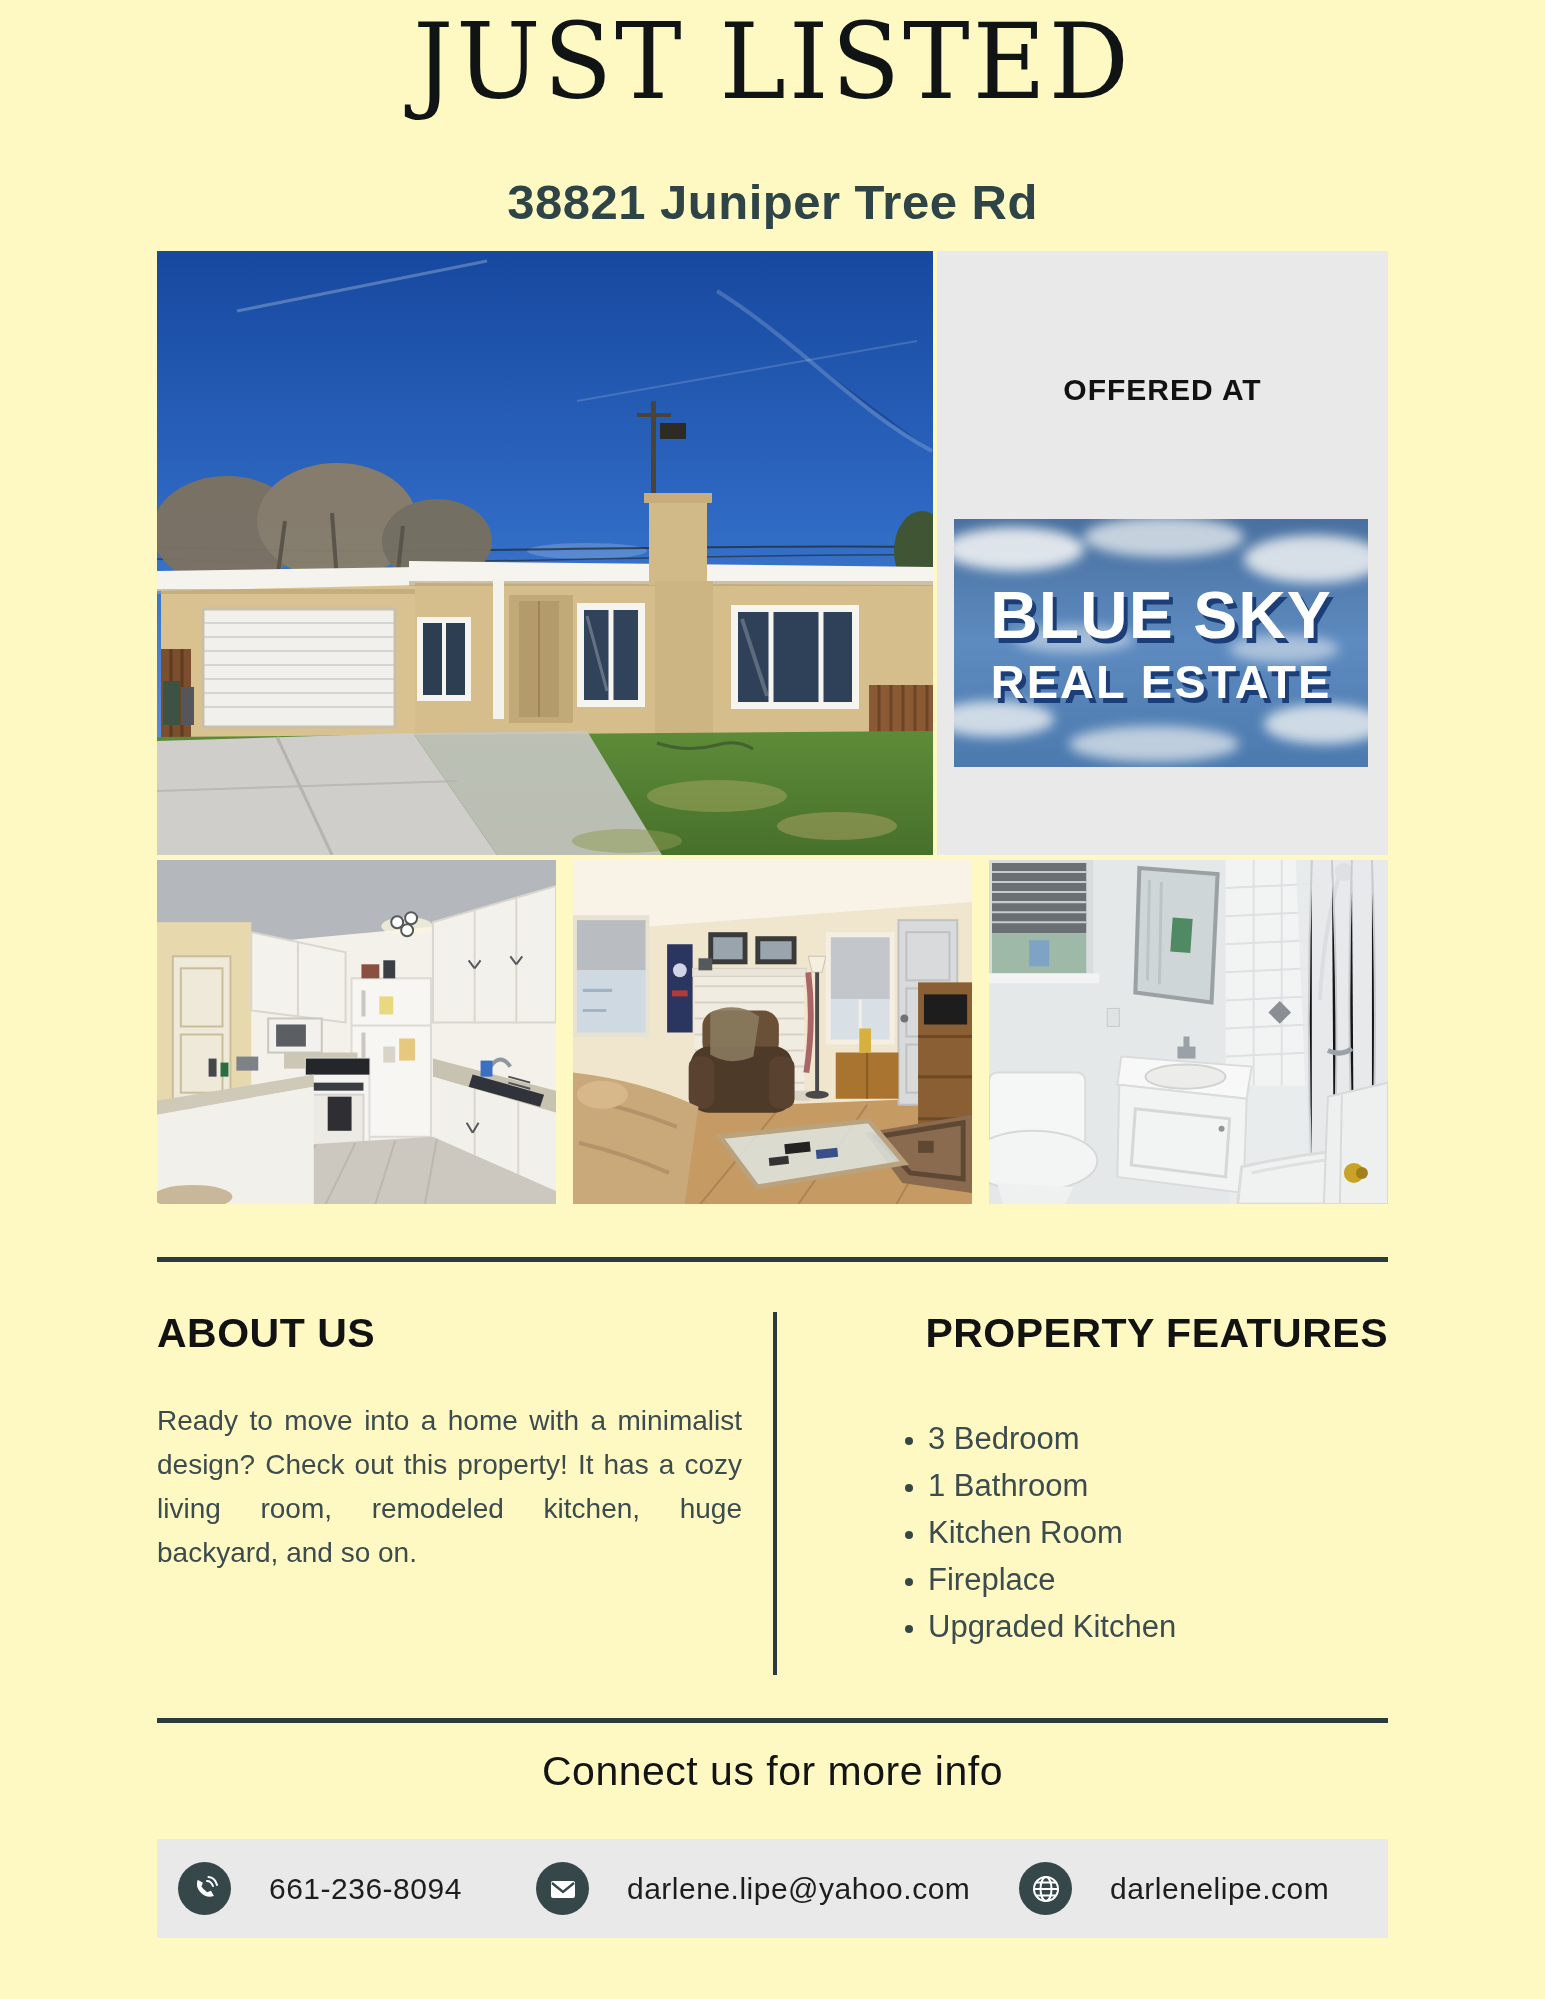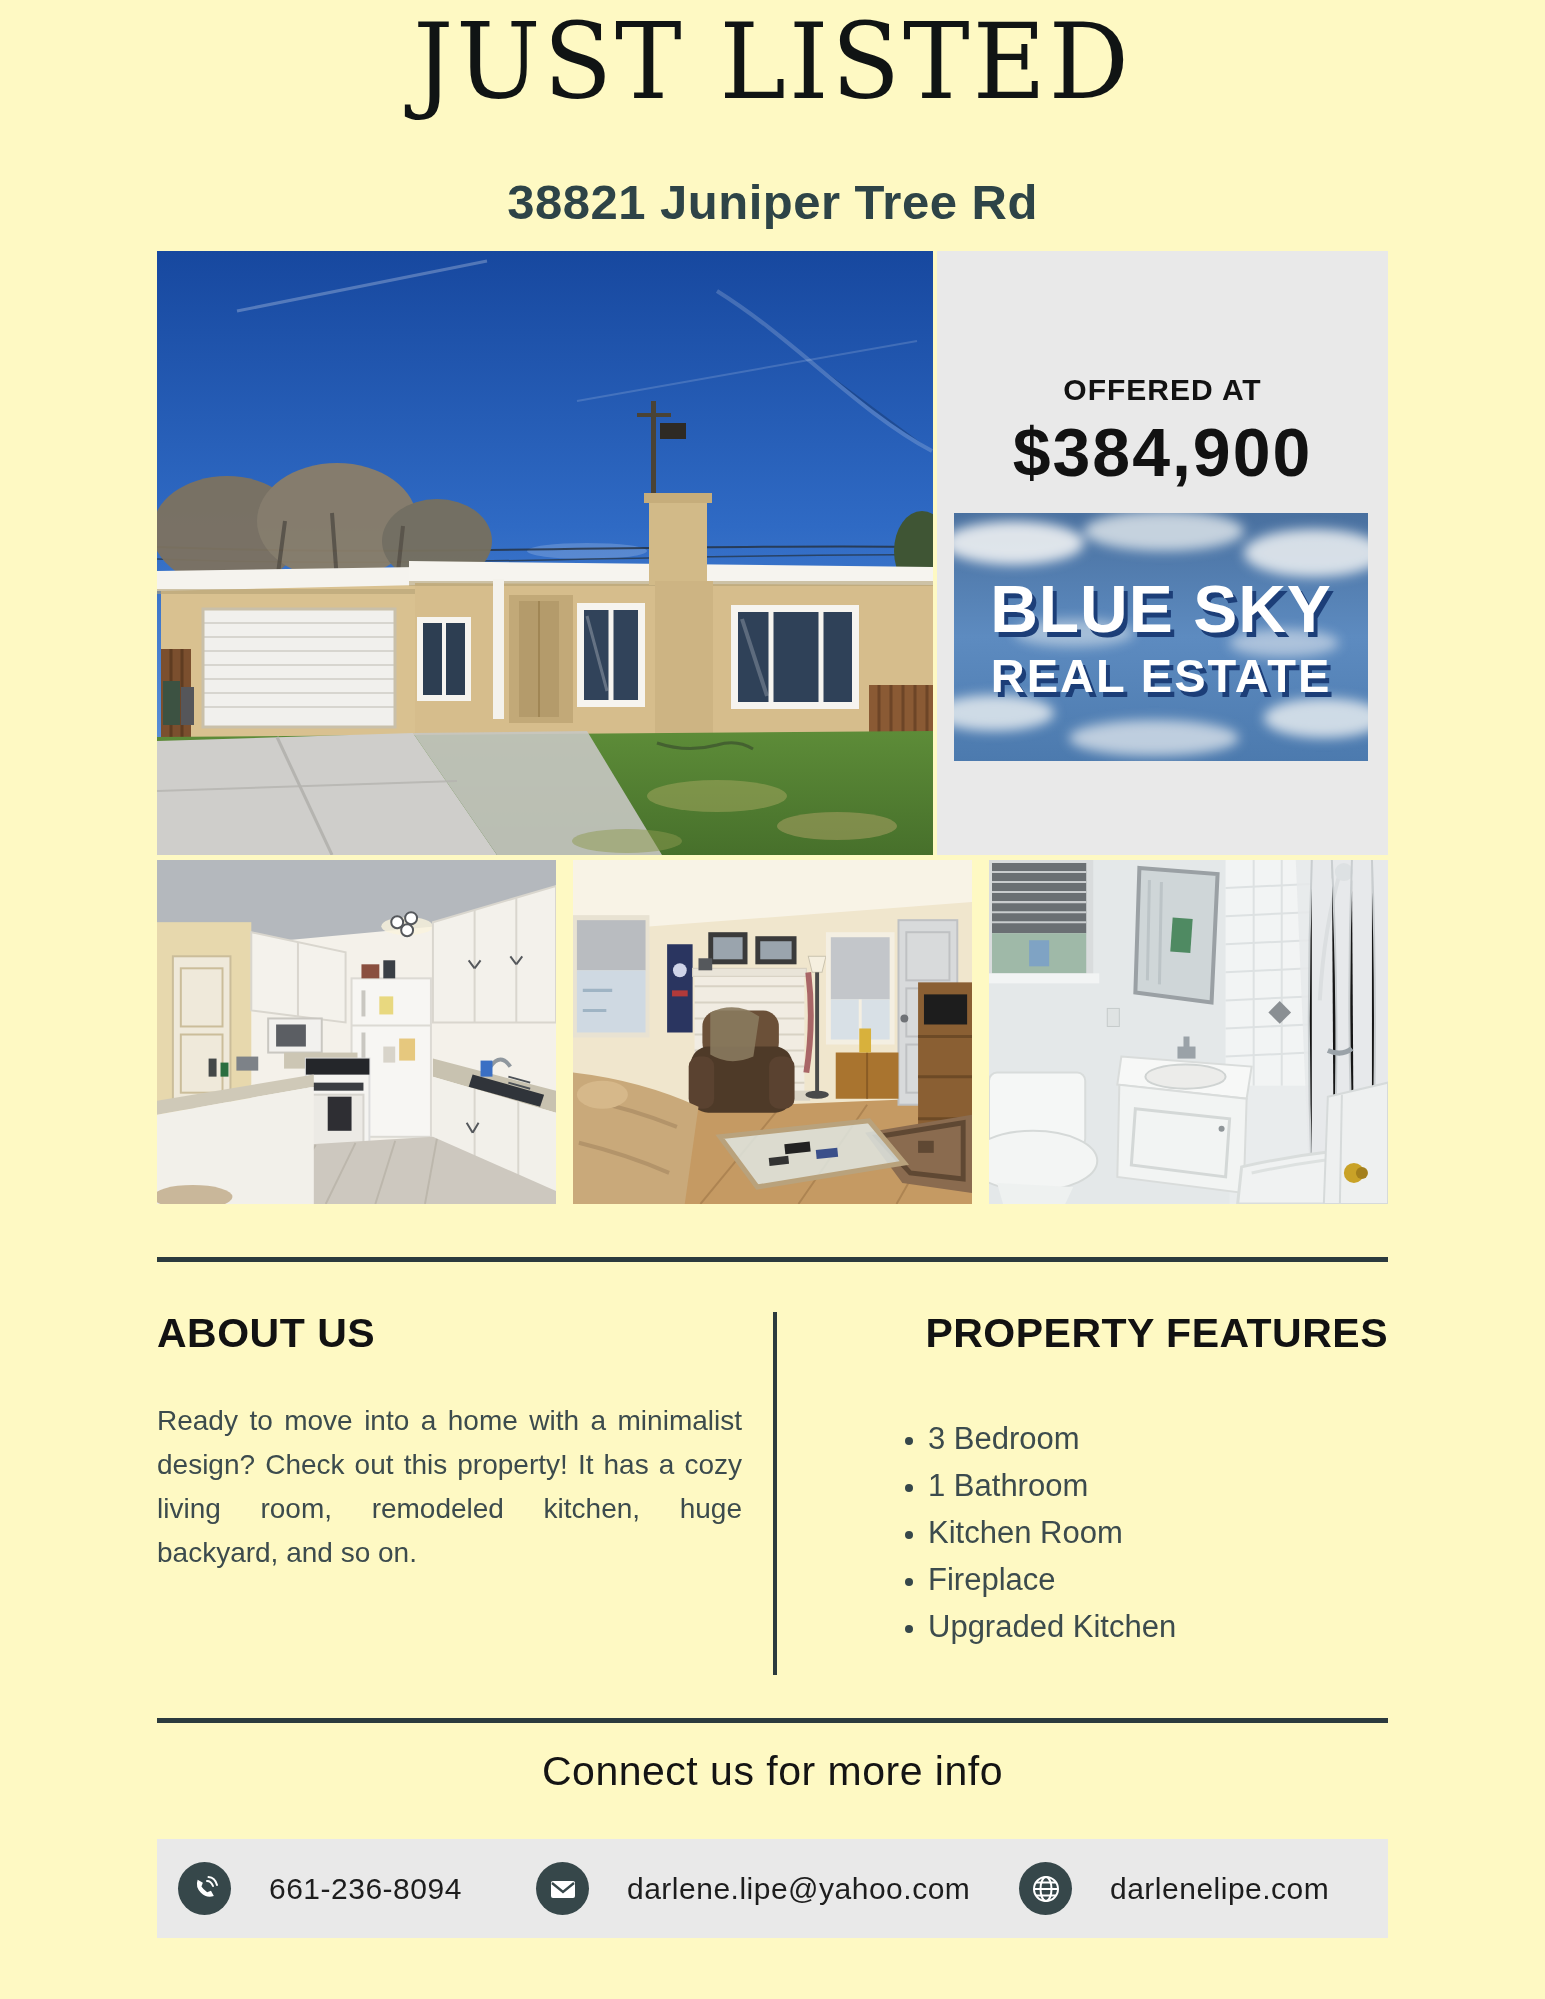--- a/index.html
+++ b/index.html
@@ -47,21 +47,21 @@
     font-weight:700; font-size:30px; letter-spacing:1px;
     color:#121212;
   }
   .price {
     position:absolute; top:162px; left:0; width:100%;
     text-align:center;
     font-weight:700; font-size:68px; letter-spacing:2px;
     color:#121212;
   }
   .brand-logo {
-    position:absolute; top:262px; left:17px; width:414px; height:248px;
+    position:absolute; top:268px; left:17px; width:414px; height:248px;
     overflow:hidden;
     display:flex; flex-direction:column; align-items:center; justify-content:center;
   }
   .brand-sky { position:absolute; inset:0; }
   .brand-line1 {
     position:relative; z-index:2;
     font-weight:800; font-size:66px; line-height:1.0; letter-spacing:1px;
     color:#ffffff; text-shadow:4px 5px 0 #1c3e78;
   }
   .brand-line2 {
@@ -243,21 +243,20 @@
         <line x1="0" y1="540" x2="300" y2="530" stroke="#b5b4b0" stroke-width="2" opacity="0.8"></line>
         <ellipse cx="560" cy="545" rx="70" ry="16" fill="#a0a45c" opacity="0.55"></ellipse>
         <ellipse cx="680" cy="575" rx="60" ry="14" fill="#b2a368" opacity="0.5"></ellipse>
         <ellipse cx="470" cy="590" rx="55" ry="12" fill="#8d9a50" opacity="0.5"></ellipse>
         <path d="M500,492 q30,10 60,2 q20,-6 36,4" stroke="#2e3a2a" stroke-width="3" fill="none" opacity="0.5"></path>
       </svg>
     </div>
 
     <div class="offer-panel">
       <div class="offered-at">OFFERED AT</div>
-      <div class="price">$384,900</div>
       <div class="brand-logo">
         <svg class="brand-sky" viewBox="0 0 414 248" preserveAspectRatio="none">
           <defs>
             <linearGradient id="logoSky" x1="0" y1="0" x2="0" y2="1">
               <stop offset="0" stop-color="#49709f"></stop>
               <stop offset="0.5" stop-color="#5d8bc0"></stop>
               <stop offset="1" stop-color="#4c7aae"></stop>
             </linearGradient>
             <filter id="blurC" x="-40%" y="-40%" width="180%" height="180%">
               <feGaussianBlur stdDeviation="6"></feGaussianBlur>

